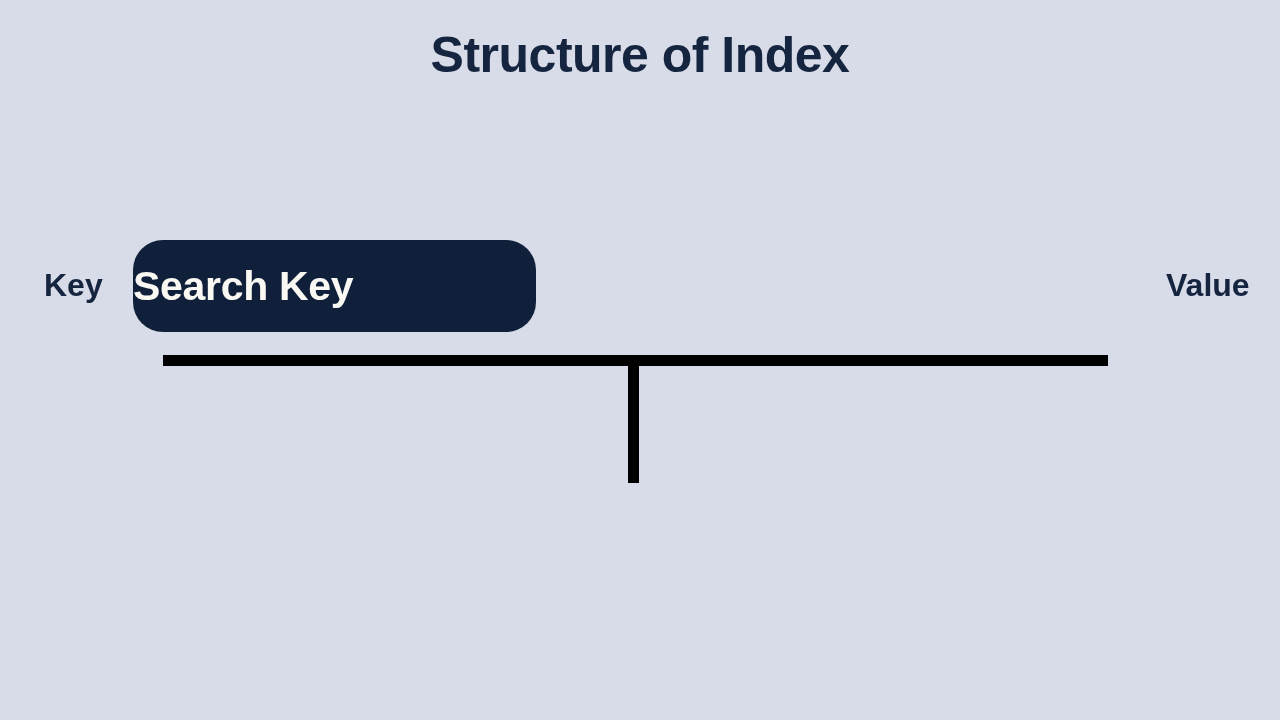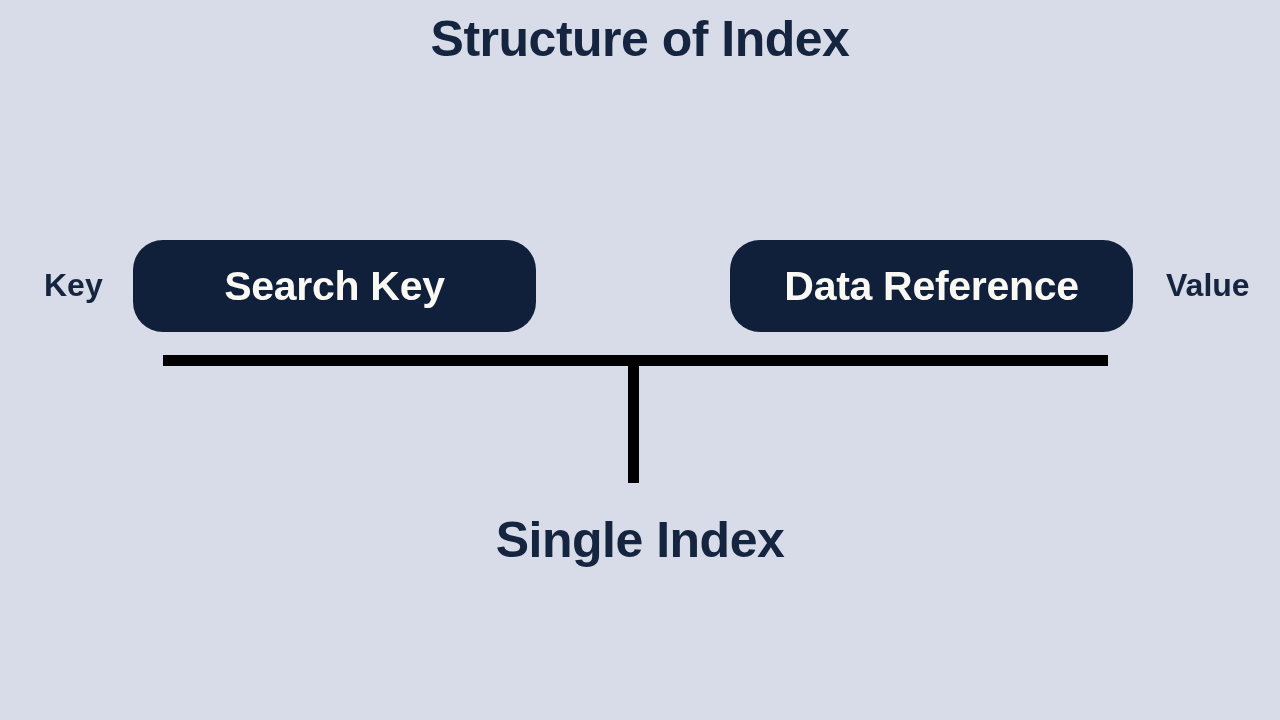--- a/index.html
+++ b/index.html
@@ -17,21 +17,21 @@
     position: relative;
     width: 1280px;
     height: 720px;
     background: #d7dce8;
   }
 
   
   .title {
     position: absolute;
     left: 0;
-    top: 4px;
+    top: 20px;
     width: 1280px;
     text-align: center;
     font-size: 50px;
     font-weight: 700;
     letter-spacing: -0.5px;
     color: #16253f;
     line-height: 70px;
     white-space: nowrap;
   }
 
@@ -49,21 +49,20 @@
 
   
   .node-box {
     position: absolute;
     top: 240px;
     height: 92px;
     background: #10203a;
     border-radius: 30px;
     display: flex;
     align-items: center;
-    justify-content: center;
   }
   .node-box.left  { left: 133px; width: 403px; }
   .node-box.right { left: 730px; width: 403px; }
   .node-label {
     font-size: 41px;
     font-weight: 700;
     letter-spacing: -0.3px;
     color: #f9f8f3;
     line-height: 48px;
     white-space: nowrap;
@@ -108,25 +107,21 @@
 <div class="slide">
 
   <div class="title">Structure of Index</div>
 
   <div class="side-label key">Key</div>
 
   <div class="node-box left">
     <span class="node-label">Search Key</span>
   </div>
 
-  <div class="node-box right">
-    <span class="node-label">Data Reference</span>
-  </div>
 
   <div class="side-label value">Value</div>
 
   <div class="h-bar"></div>
 
   <div class="v-bar"></div>
 
-  <div class="caption">Single Index</div>
 
 </div>
 
 </body></html>

